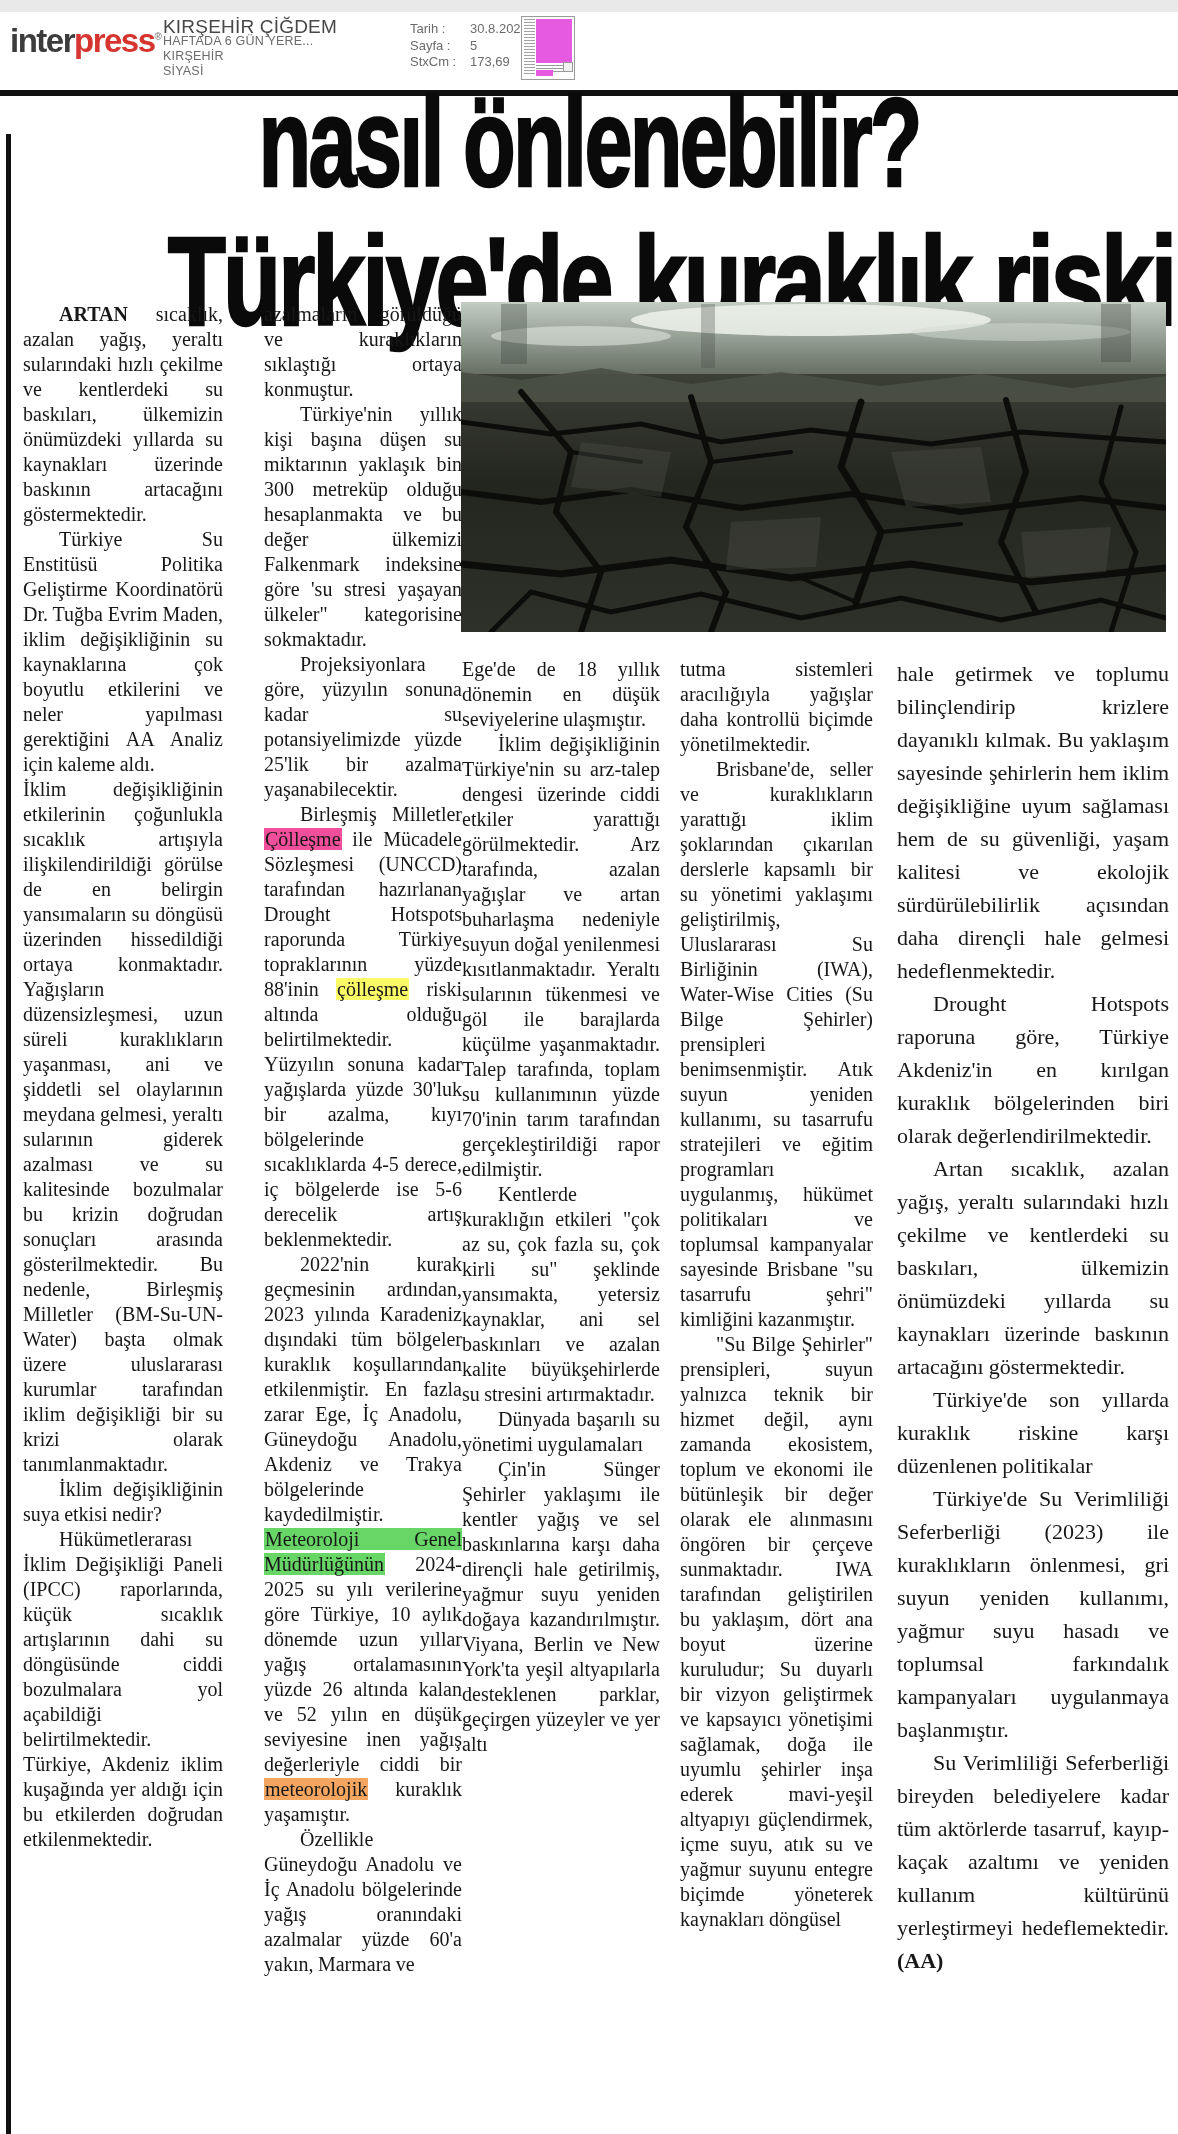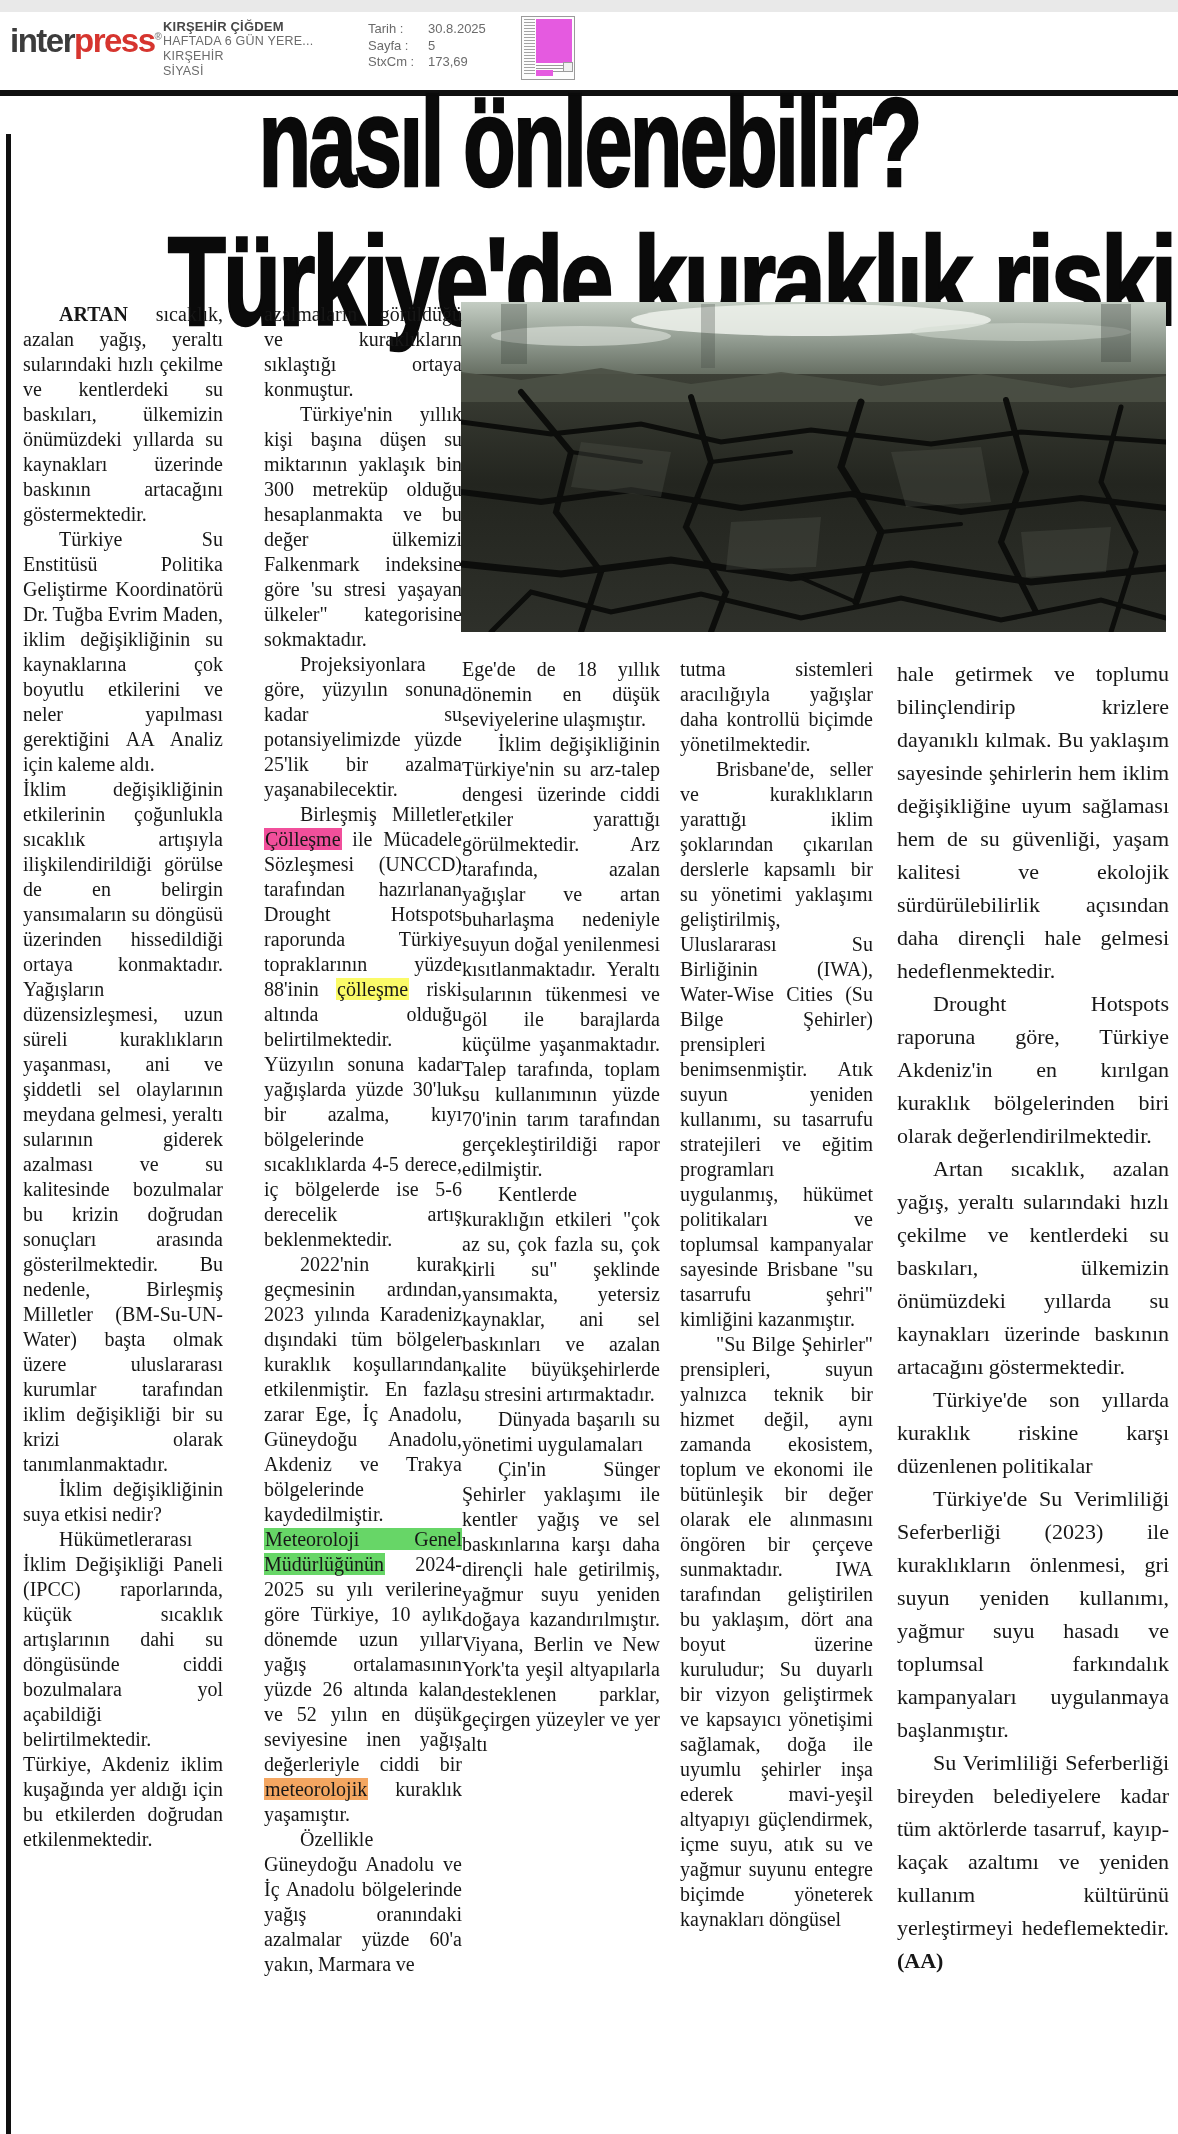--- a/index.html
+++ b/index.html
@@ -5,22 +5,22 @@
   html,body{margin:0;padding:0;background:#e9e9e9;}
   .page{position:relative;width:1178px;height:2134px;background:#ffffff;overflow:hidden;
         font-family:"Liberation Serif",serif;color:#171717;margin:12px auto;padding-left:12px;}
   
   .logo{position:absolute;left:10px;top:10px;font-family:"Liberation Sans",sans-serif;
         font-weight:bold;font-size:33px;letter-spacing:-1.5px;color:#3c3c3c;line-height:30px;}
   .logo .press{color:var(--logo-red);}
   .logo sup{font-size:10px;color:#8a8a8a;letter-spacing:0;}
   .pub{position:absolute;left:163px;top:7px;font-family:"Liberation Sans",sans-serif;
        font-size:12.5px;color:#6b6b6b;line-height:15px;letter-spacing:.2px;}
-  .pub .name{font-weight:bold;font-size:13px;color:#474747;}
-  .meta{position:absolute;left:368px;top:9px;font-family:"Liberation Sans",sans-serif;
+  .pub .name{font-weight:normal;font-size:19px;color:#474747;}
+  .meta{position:absolute;left:410px;top:9px;font-family:"Liberation Sans",sans-serif;
         font-size:13px;color:#6b6b6b;line-height:16.5px;}
   .meta-row{display:flex;}
   .meta-label{width:60px;}
   
   .thumb{position:absolute;left:521px;top:4px;width:54px;height:64px;background:#fdfdfd;
          border:1px solid #9b9b9b;box-sizing:border-box;}
   .thumb-lines{position:absolute;left:2px;top:2px;width:11px;height:57px;
          background:repeating-linear-gradient(#a3a3a3 0 1px,transparent 1px 3px);}
   .thumb-hl{position:absolute;left:14px;top:2px;right:2px;height:44px;background:var(--thumb-magenta);}
   .thumb-lines2{position:absolute;left:14px;top:48px;right:2px;height:8px;

